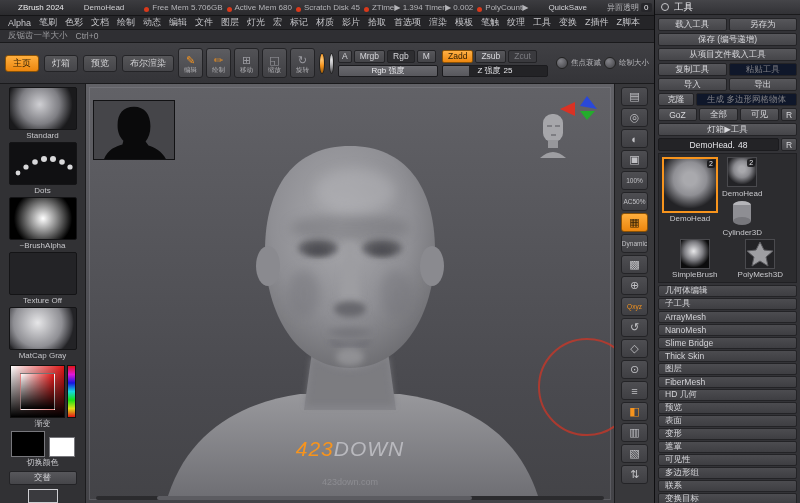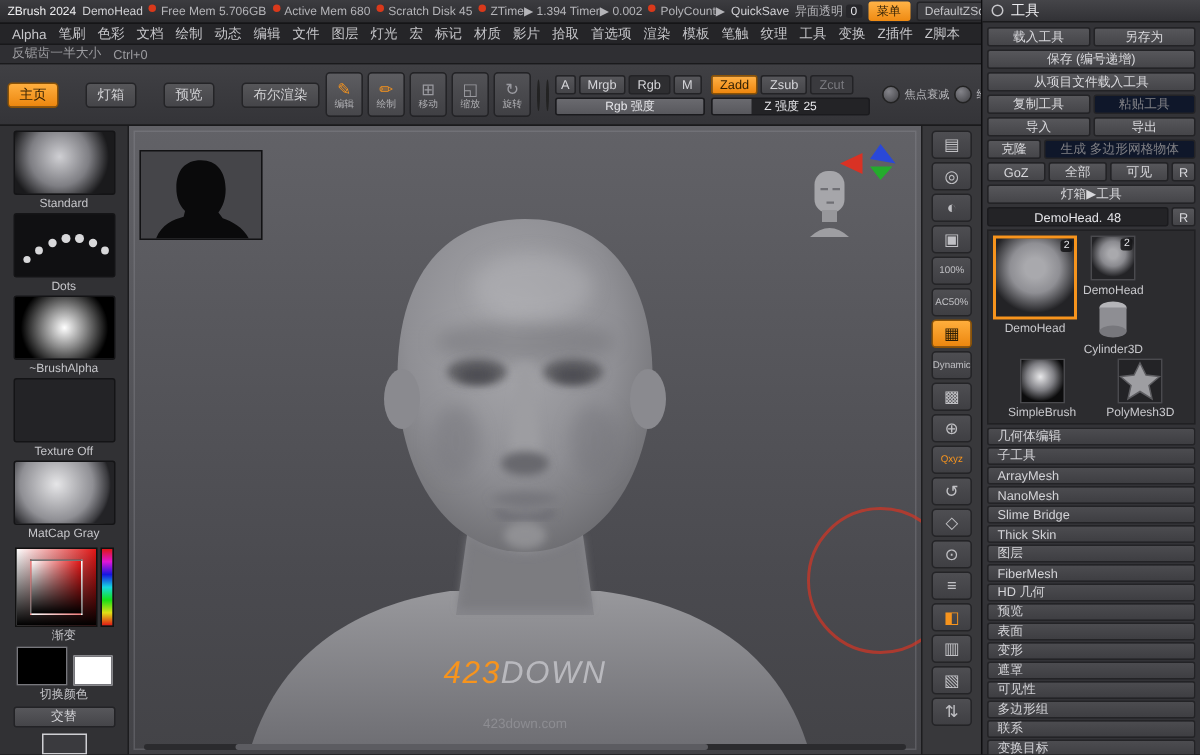--- a/index.html
+++ b/index.html
@@ -2,25 +2,25 @@
 <html><head>
 <meta charset="utf-8">
 <style>
   *{box-sizing:border-box;margin:0;padding:0}
   html,body{width:800px;height:503px;overflow:hidden;background:#1c1c1e;
     font-family:"Liberation Sans","DejaVu Sans",sans-serif;color:#c9c9cc;font-size:10px}
   body{position:relative}
   
   .titlebar{position:absolute;left:0;top:0;width:654px;height:16px;
     background:linear-gradient(#3c3c40,#2a2a2d);border-bottom:1px solid #151517;
-    display:flex;align-items:center;gap:4px;padding:0 5px;font-size:8px;white-space:nowrap}
+    display:flex;align-items:center;gap:20px;padding:0 18px;font-size:8px;white-space:nowrap}
   .app-name{color:#ededef}
   .doc-name{color:#cfcfd2}
   .stats{display:flex;align-items:center;gap:4px}
-  .stat{display:flex;align-items:flex-start;gap:3px;color:#b4b4b8}
+  .stat{display:flex;align-items:flex-end;gap:3px;color:#b4b4b8}
   .dot{width:5px;height:5px;border-radius:50%;background:#d9391b;display:inline-block}
   .quicksave{color:#d2d2d6}
   .transp{color:#b4b4b8;display:flex;gap:2px;align-items:center}
   .transp b{font-weight:normal;color:#e6e6ea;background:#26262a;padding:0 3px;border-radius:2px}
   .menu-btn{background:linear-gradient(#ffb347,#ef8a12);color:#2b1d05;padding:1px 6px;border-radius:2px}
   .zscript-btn{color:#c4c4c8;background:#3e3e42;border:1px solid #232326;padding:1px 5px;border-radius:2px}
   
   .menubar{position:absolute;left:0;top:16px;width:654px;height:14px;background:#252528;
     border-bottom:1px solid #18181a;display:flex;align-items:center;padding:0 4px;font-size:9px;white-space:nowrap}
   .menu-item{padding:0 4px;color:#c6c6ca}
@@ -216,21 +216,21 @@
     <span class="menu-item">Z插件</span>
     <span class="menu-item">Z脚本</span>
   </div>
 
 <div class="statusbar">
   <span>反锯齿一半大小</span>
   <span>Ctrl+0</span>
 </div>
 
 <div class="toolbar">
-  <span style="display:flex;gap:18px">
+  <span style="display:flex;gap:5px">
 
   <span class="tab active">
         <span>主页</span>
       </span>
       <span class="tab">
         <span>灯箱</span>
       </span>
       <span class="tab">
         <span>预览</span>
       </span>

